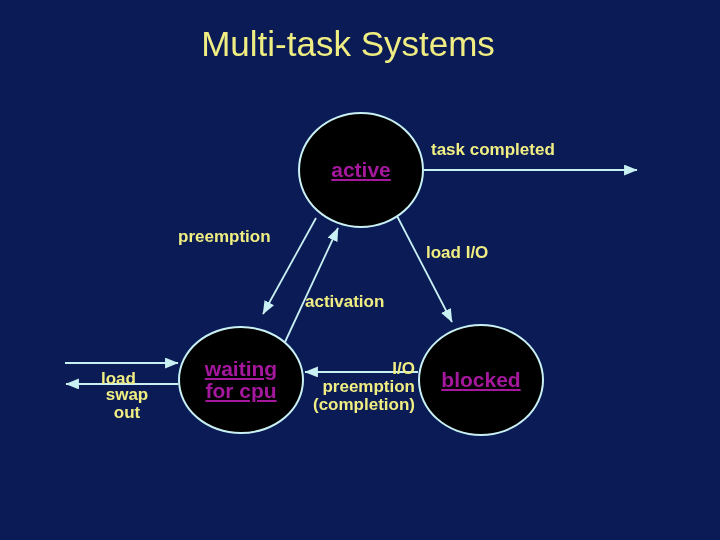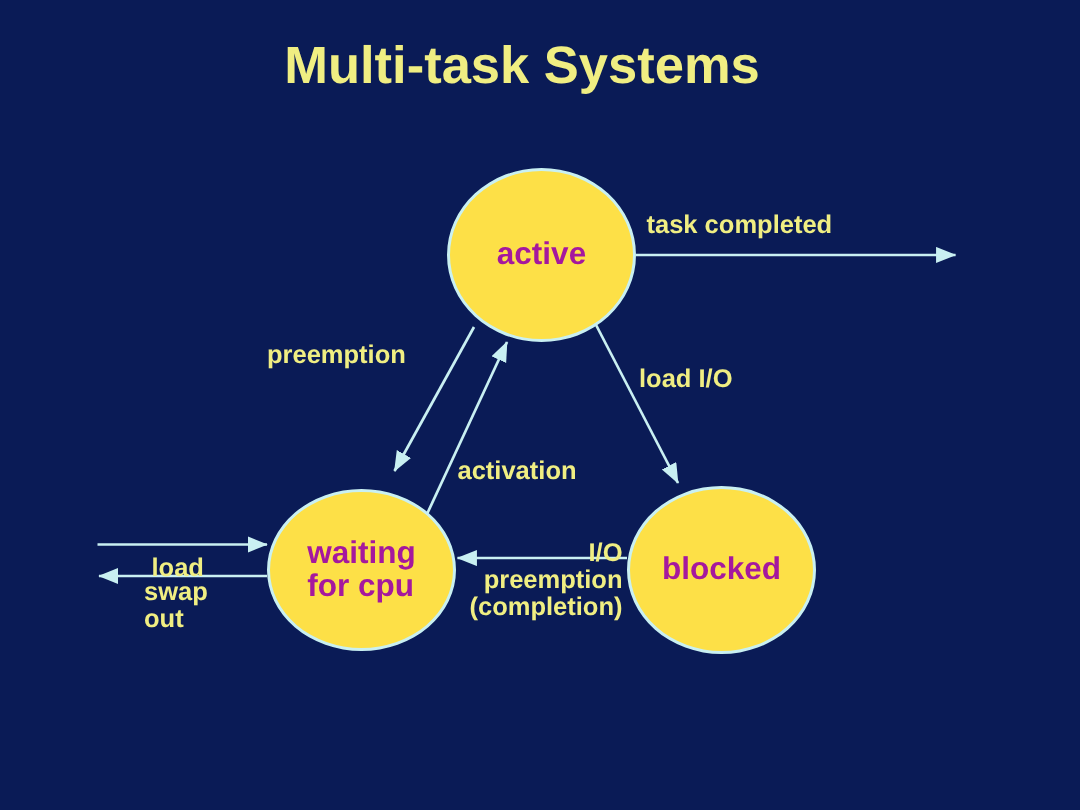--- a/index.html
+++ b/index.html
@@ -16,43 +16,45 @@
     font-family: "Liberation Sans", sans-serif;
   }
   #slide-title {
     position: absolute;
     left: 0;
     top: 24px;
     width: 696px;
     text-align: center;
     color: #f0ee82;
     font-size: 35px;
-    font-weight: bold;
+    font-weight: normal;
     letter-spacing: 0px;
     white-space: nowrap;
   }
   svg.edges {
     position: absolute;
     left: 0;
     top: 0;
     width: 720px;
     height: 540px;
   }
   .node {
     position: absolute;
     border-radius: 50%;
-    background: #fde047;
+    background: #000000;
     border: 2px solid #c9f0f2;
     display: flex;
     align-items: center;
     justify-content: center;
+    text-align: center;
     color: #a5189e;
     font-weight: bold;
     line-height: 1.05;
     box-sizing: border-box;
+    text-decoration: underline;
   }
   #node-active {
     left: 298px; top: 112px;
     width: 126px; height: 116px;
     font-size: 21px;
   }
   #node-waiting {
     left: 178px; top: 326px;
     width: 126px; height: 108px;
     font-size: 21px;
@@ -67,23 +69,23 @@
     position: absolute;
     color: #f0ee82;
     font-size: 17px;
     font-weight: bold;
     white-space: nowrap;
     line-height: 1.05;
   }
   #label-task-completed { left: 431px; top: 141px; }
   #label-preemption     { left: 178px; top: 228px; }
   #label-start-io       { left: 426px; top: 244px; }
-  #label-activation     { left: 305px; top: 305px; }
+  #label-activation     { left: 305px; top: 293px; }
   #label-load           { left: 101px; top: 338px; margin-top: 32px; }
-  #label-swap-out       { left: 96px;  top: 386px; text-align: left; width: 62px; }
+  #label-swap-out       { left: 96px;  top: 386px; text-align: center; width: 62px; }
   #label-io-completion  { left: 305px; top: 360px; text-align: right; width: 110px; }
 </style>
 </head>
 <body>
 
 <div id="slide">
 
   <div id="slide-title">Multi-task Systems</div>
 
   <svg class="edges" viewBox="0 0 720 540" xmlns="http://www.w3.org/2000/svg">

